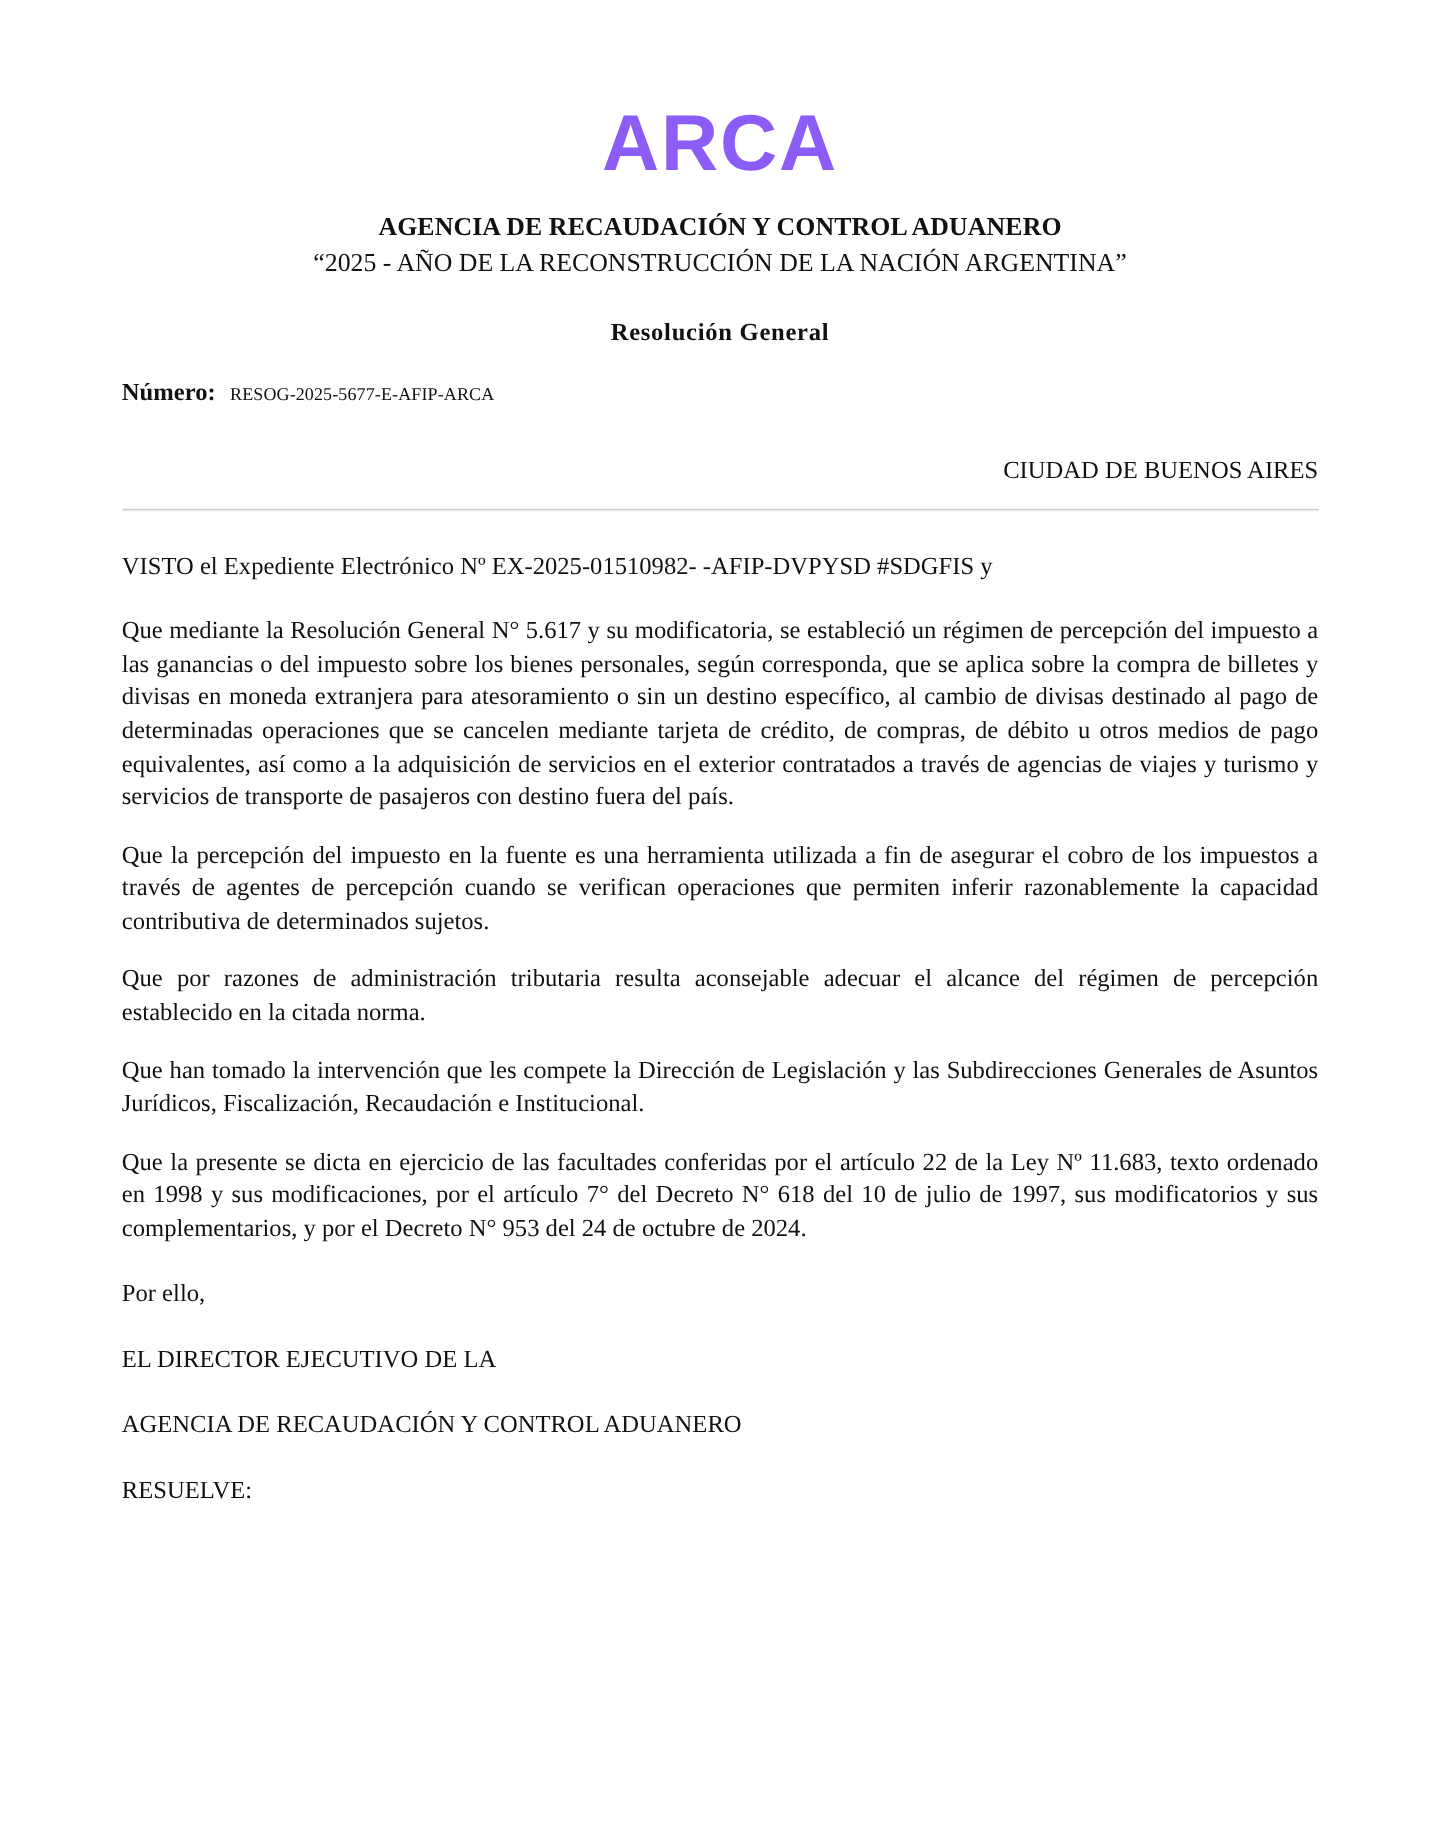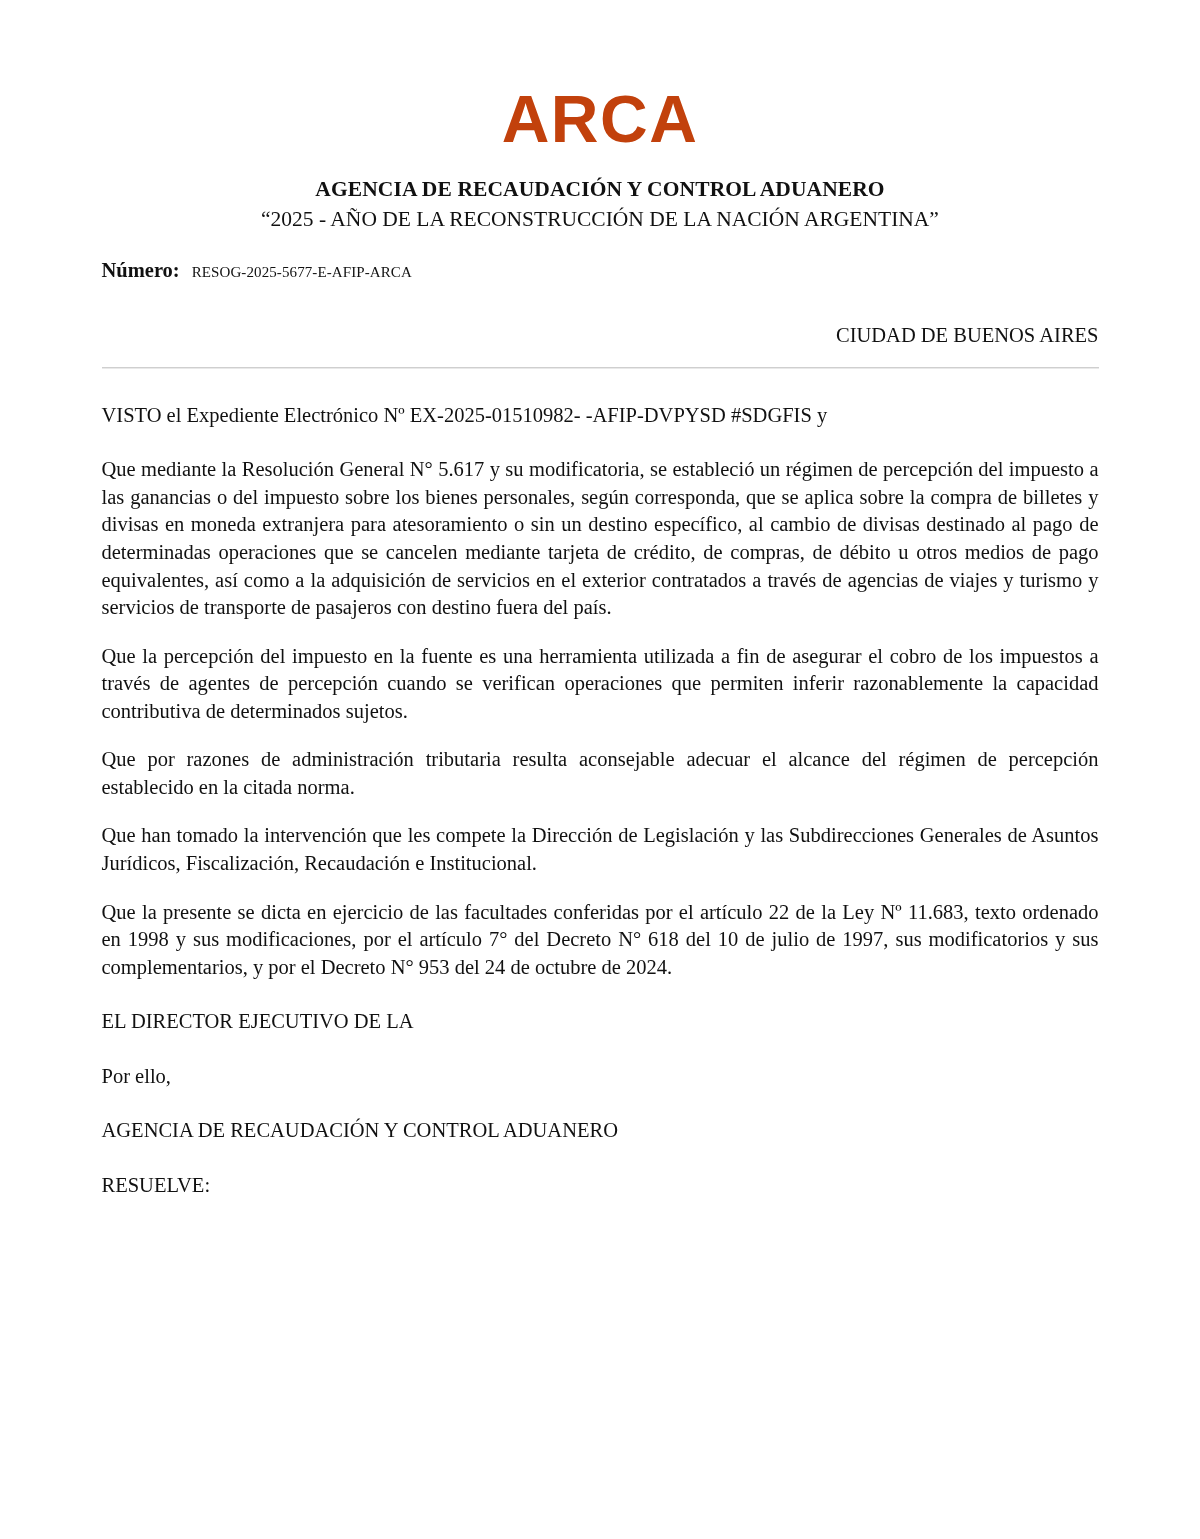--- a/index.html
+++ b/index.html
@@ -30,21 +30,21 @@
     text-align: center;
     padding-top: 86px;
   }
   .logo-wordmark {
     display: inline-block;
     font-family: "Liberation Sans", "DejaVu Sans", sans-serif;
     font-weight: 700;
     font-size: 66px;
     line-height: 1;
     letter-spacing: 1.5px;
-    color: #c2410c;
+    color: #8b5cf6;
   }
 
   
   .org-title {
     text-align: center;
     font-weight: 700;
     font-size: 21.5px;
     letter-spacing: 0.1px;
     margin-top: 24px;
     line-height: 1.22;
@@ -141,20 +141,21 @@
 <div class="page">
 
   <div class="logo-block">
     <span class="logo-wordmark">ARCA</span>
   </div>
 
   <div class="org-title">AGENCIA DE RECAUDACIÓN Y CONTROL ADUANERO</div>
 
   <div class="year-motto">“2025 - AÑO DE LA RECONSTRUCCIÓN DE LA NACIÓN ARGENTINA”</div>
 
+  <div class="doc-type">Resolución  General</div>
 
   <div class="content">
 
     <div class="numero-row">
       <span class="numero-label">Número:</span>
       <span class="numero-value">RESOG-2025-5677-E-AFIP-ARCA</span>
     </div>
 
     <div class="place-date">
       <div class="line1">CIUDAD DE BUENOS AIRES</div>
@@ -171,23 +172,23 @@
       <p class="para">Que mediante la Resolución General N° 5.617 y su modificatoria, se estableció un régimen de percepción del impuesto a las ganancias o del impuesto sobre los bienes personales, según corresponda, que se aplica sobre la compra de billetes y divisas en moneda extranjera para atesoramiento o sin un destino específico, al cambio de divisas destinado al pago de determinadas operaciones que se cancelen mediante tarjeta de crédito, de compras, de débito u otros medios de pago equivalentes, así como a la adquisición de servicios en el exterior contratados a través de agencias de viajes y turismo y servicios de transporte de pasajeros con destino fuera del país.</p>
 
       <p class="para">Que la percepción del impuesto en la fuente es una herramienta utilizada a fin de asegurar el cobro de los impuestos a través de agentes de percepción cuando se verifican operaciones que permiten inferir razonablemente la capacidad contributiva de determinados sujetos.</p>
 
       <p class="para">Que por razones de administración tributaria resulta aconsejable adecuar el alcance del régimen de percepción establecido en la citada norma.</p>
 
       <p class="para">Que han tomado la intervención que les compete la Dirección de Legislación y las Subdirecciones Generales de Asuntos Jurídicos, Fiscalización, Recaudación e Institucional.</p>
 
       <p class="para gap-large">Que la presente se dicta en ejercicio de las facultades conferidas por el artículo 22 de la Ley Nº 11.683, texto ordenado en 1998 y sus modificaciones, por el artículo 7° del Decreto N° 618 del 10 de julio de 1997, sus modificatorios y sus complementarios, y por el Decreto N° 953 del 24 de octubre de 2024.</p>
 
+      <p class="para plain gap-large">Por ello,</p>
+
       <p class="para plain gap-large">EL DIRECTOR EJECUTIVO DE LA</p>
-
-      <p class="para plain gap-large">Por ello,</p>
 
       <p class="para plain gap-large">AGENCIA DE RECAUDACIÓN Y CONTROL ADUANERO</p>
 
       <p class="para plain">RESUELVE:</p>
 
     </div>
   </div>
 </div>
 
 </body></html>

